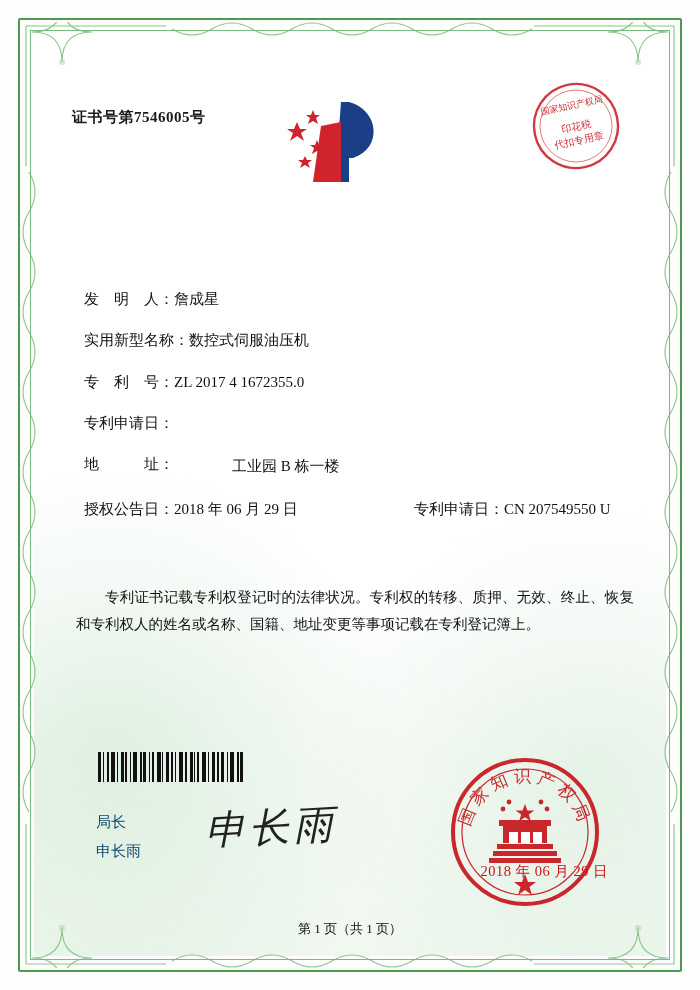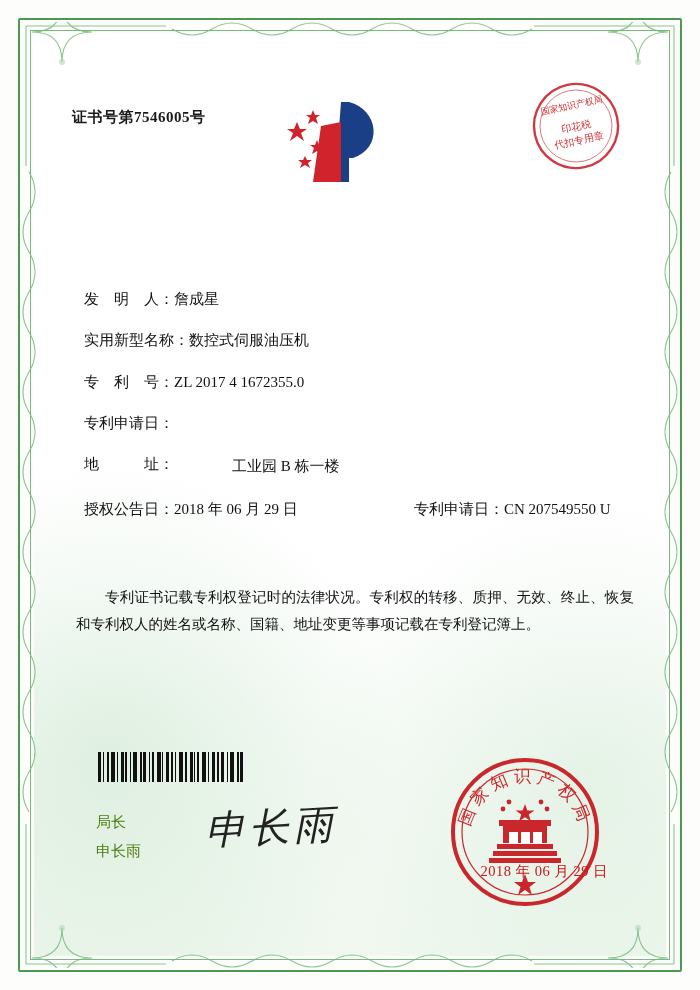--- a/index.html
+++ b/index.html
@@ -168,21 +168,21 @@
     background: #111;
     height: 100%;
   }
 
   
   .sig-block {
     position: absolute;
     left: 96px;
     top: 808px;
     font-size: 15px;
-    color: #4d7c0f;
+    color: #0c4a6e;
     line-height: 1.9;
   }
   .handwriting {
     position: absolute;
     left: 205px;
     top: 800px;
     font-size: 40px;
     color: #111;
     font-family: "DejaVu Serif", serif;
     font-style: italic;
@@ -420,14 +420,15 @@
         <circle cx="58" cy="57" r="2.4"></circle>
         <circle cx="64" cy="50" r="2.4"></circle>
         <circle cx="96" cy="50" r="2.4"></circle>
         <circle cx="102" cy="57" r="2.4"></circle>
       </g>
       <polygon points="80,122 83,130 91,130 84.5,135 87,143 80,138 73,143 75.5,135 69,130 77,130" fill="#c8161d"></polygon>
     </g>
   </svg>
   <div class="seal-date">2018 年 06 月 29 日</div>
 
+  <div class="footer">第 1 页（共 1 页）</div>
 
 </div>
 
 </body></html>

